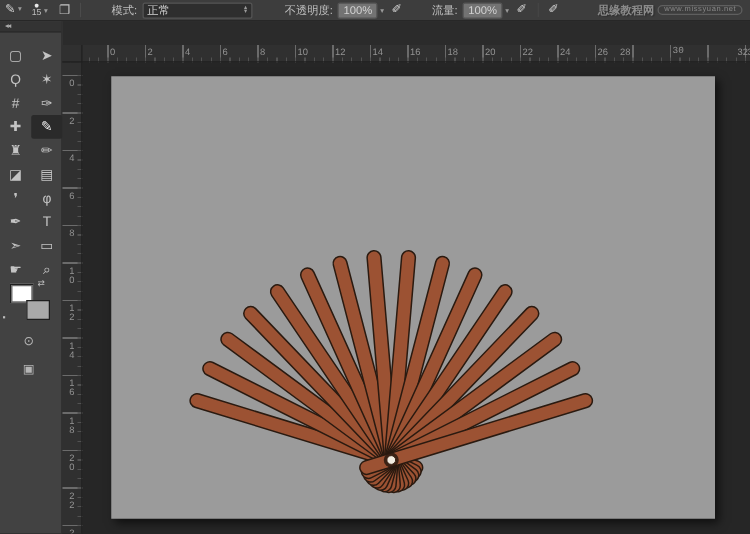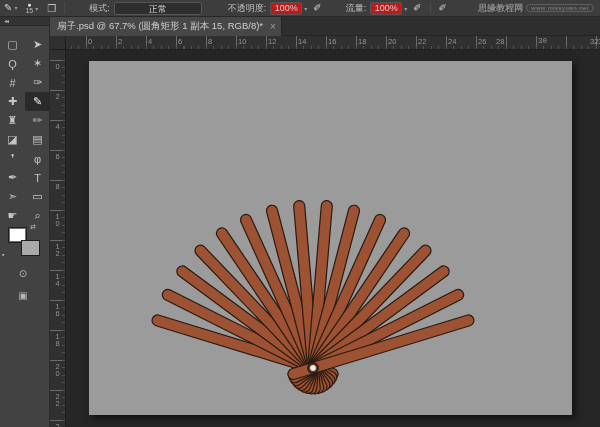--- a/index.html
+++ b/index.html
@@ -11,23 +11,23 @@
     border-bottom:1px solid #272727;display:flex;align-items:center;font-size:9px;color:#c6c6c6;}
   .ob-icon{font-size:10px;color:#cfcfcf;line-height:10px;}
   .tool-preset{display:flex;align-items:center;margin-left:4px;}
   .preset-stack{display:flex;flex-direction:column;align-items:center;margin-left:8px;line-height:6px;}
   .preset-stack .dot{font-size:7px;color:#e8e8e8;}
   .preset-stack .num{font-size:7px;color:#bdbdbd;}
   .caret{font-size:6px;color:#9a9a9a;margin-left:2px;}
   .panel-btn{margin-left:9px;font-size:10px;color:#c0c0c0;}
   .ob-label{margin-left:24px;color:#bfbfbf;}
   .ob-select{margin-left:4px;width:88px;height:13px;background:#2e2e2e;border:1px solid #555;
-    border-radius:2px;display:flex;align-items:center;padding:0 3px;color:#d2d2d2;flex-direction:column;}
+    border-radius:2px;display:flex;align-items:center;padding:0 3px;color:#d2d2d2;}
   .ob-select .updown{margin-left:auto;display:flex;flex-direction:column;line-height:3.5px;font-size:5px;color:#9a9a9a;}
-  .ob-field{margin-left:4px;width:32px;height:13px;background:#b91c1c;border:1px solid #555;
+  .ob-field{margin-left:4px;width:32px;height:13px;background:#737373;border:1px solid #555;
     border-radius:2px;display:flex;align-items:center;justify-content:center;color:#d2d2d2;}
   .vsep{width:1px;height:12px;background:#2c2c2c;border-right:1px solid #4b4b4b;margin-left:8px;}
   #watermark{margin-left:auto;margin-right:6px;display:flex;align-items:center;opacity:.5;}
   #watermark .wm-cjk{font-size:9px;font-weight:bold;color:#d8d8d8;text-shadow:1px 1px 1px rgba(0,0,0,.5);}
   #watermark .wm-url{font-size:6px;color:#cfcfcf;border:1px solid rgba(255,255,255,.35);
     border-radius:6px;padding:0 4px;margin-left:3px;letter-spacing:.5px;}
 
   
   #toolbar{position:absolute;left:0;top:17px;width:50px;height:410px;background:#424242;border-right:1px solid #2c2c2c;}
   #toolbar-header{height:9px;background:#333;border-bottom:1px solid #2a2a2a;color:#aaa;
@@ -146,26 +146,20 @@
     <div id="swatches">
       <div id="fg-swatch" style="background: rgb(255, 255, 255);"></div>
       <div id="bg-swatch" style="background: rgb(169, 169, 169);"></div>
       <div id="default-colors">▪</div>
       <div id="swap-colors">⇄</div>
     </div>
     <div class="tb-btn" style="top:250px">⊙</div>
     <div class="tb-btn" style="top:272px">▣</div>
   </div>
 
-  <div id="tab-bar">
-    <div id="doc-tab">
-      <span>扇子.psd @ 67.7% (圆角矩形 1 副本 15, RGB/8)*</span>
-      <span id="tab-close">×</span>
-    </div>
-  </div>
 
   <div id="ruler-corner"></div>
   <div id="ruler-top">
       <span class="rlabel" style="left: 8px;">-2</span>
       <span class="rlabel" style="left: 38px;">0</span>
       <span class="rlabel" style="left: 68px;">2</span>
       <span class="rlabel" style="left: 98px;">4</span>
       <span class="rlabel" style="left: 128px;">6</span>
       <span class="rlabel" style="left: 158px;">8</span>
       <span class="rlabel" style="left: 188px;">10</span>

